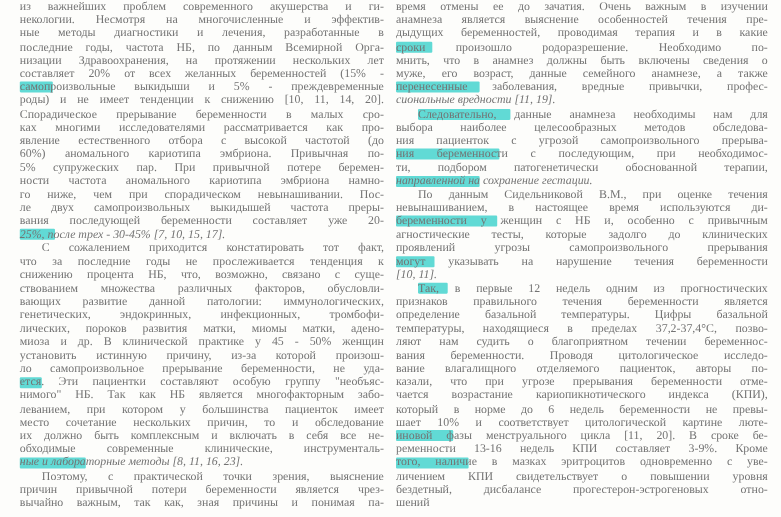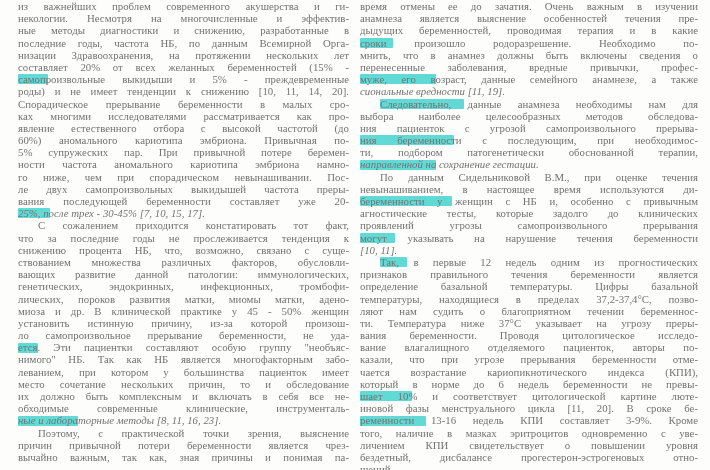--- a/index.html
+++ b/index.html
@@ -42,21 +42,21 @@
       <div class="hl" style="left: 360px; top: 160px; width: 76px; height: 10px; background: rgb(62, 210, 204);"></div>
       <div class="hl" style="left: 360px; top: 196px; width: 92px; height: 10px; background: rgb(62, 210, 204);"></div>
       <div class="hl" style="left: 360px; top: 233px; width: 35px; height: 10px; background: rgb(62, 210, 204);"></div>
       <div class="hl" style="left: 380px; top: 257px; width: 27px; height: 10px; background: rgb(62, 210, 204);"></div>
       <div class="hl" style="left: 360px; top: 391px; width: 52px; height: 10px; background: rgb(62, 210, 204);"></div>
       <div class="hl" style="left: 360px; top: 416px; width: 66px; height: 10px; background: rgb(62, 210, 204);"></div>
     </div>
   <div class="col col-left">
       <div class="line">из важнейших проблем современного акушерства и ги-</div>
       <div class="line">некологии. Несмотря на многочисленные и эффектив-</div>
-      <div class="line">ные методы диагностики и снижению, разработанные в</div>
+      <div class="line">ные методы диагностики и лечения, разработанные в</div>
       <div class="line">последние годы, частота НБ, по данным Всемирной Орга-</div>
       <div class="line">низации Здравоохранения, на протяжении нескольких лет</div>
       <div class="line">составляет 20% от всех желанных беременностей (15% -</div>
       <div class="line">самопроизвольные выкидыши и 5% - преждевременные</div>
       <div class="line">роды) и не имеет тенденции к снижению [10, 11, 14, 20].</div>
       <div class="line">Спорадическое прерывание беременности в малых сро-</div>
       <div class="line">ках многими исследователями рассматривается как про-</div>
       <div class="line">явление естественного отбора с высокой частотой (до</div>
       <div class="line">60%) аномального кариотипа эмбриона. Привычная по-</div>
       <div class="line">5% супружеских пар. При привычной потере беремен-</div>
@@ -85,42 +85,41 @@
       <div class="line i">Поэтому, с практической точки зрения, выяснение</div>
       <div class="line">причин привычной потери беременности является чрез-</div>
       <div class="line">вычайно важным, так как, зная причины и понимая па-</div>
     </div>
   <div class="col col-right">
       <div class="line">время отмены ее до зачатия. Очень важным в изучении</div>
       <div class="line">анамнеза является выяснение особенностей течения пре-</div>
       <div class="line">дыдущих беременностей, проводимая терапия и в какие</div>
       <div class="line">сроки произошло родоразрешение. Необходимо по-</div>
       <div class="line">мнить, что в анамнез должны быть включены сведения о</div>
+      <div class="line">муже, его возраст, данные семейного анамнезе, а также</div>
       <div class="line">перенесенные заболевания, вредные привычки, профес-</div>
-      <div class="line">муже, его возраст, данные семейного анамнезе, а также</div>
       <div class="line e">сиональные вредности [11, 19].</div>
       <div class="line i">Следовательно, данные анамнеза необходимы нам для</div>
       <div class="line">выбора наиболее целесообразных методов обследова-</div>
       <div class="line">ния пациенток с угрозой самопроизвольного прерыва-</div>
       <div class="line">ния беременности с последующим, при необходимос-</div>
       <div class="line">ти, подбором патогенетически обоснованной терапии,</div>
       <div class="line e">направленной на сохранение гестации.</div>
       <div class="line i">По данным Сидельниковой В.М., при оценке течения</div>
       <div class="line">невынашиванием, в настоящее время используются ди-</div>
       <div class="line">беременности у женщин с НБ и, особенно с привычным</div>
       <div class="line">агностические тесты, которые задолго до клинических</div>
       <div class="line">проявлений угрозы самопроизвольного прерывания</div>
       <div class="line">могут указывать на нарушение течения беременности</div>
       <div class="line e">[10, 11].</div>
       <div class="line i">Так, в первые 12 недель одним из прогностических</div>
       <div class="line">признаков правильного течения беременности является</div>
       <div class="line">определение базальной температуры. Цифры базальной</div>
       <div class="line">температуры, находящиеся в пределах 37,2-37,4°С, позво-</div>
       <div class="line">ляют нам судить о благоприятном течении беременнос-</div>
-      <div class="line">ти. Температура ниже 37°С указывает на угрозу преры-</div>
       <div class="line">вания беременности. Проводя цитологическое исследо-</div>
       <div class="line">вание влагалищного отделяемого пациенток, авторы по-</div>
       <div class="line">казали, что при угрозе прерывания беременности отме-</div>
       <div class="line">чается возрастание кариопикнотического индекса (КПИ),</div>
       <div class="line">который в норме до 6 недель беременности не превы-</div>
       <div class="line">шает 10% и соответствует цитологической картине люте-</div>
       <div class="line">иновой фазы менструального цикла [11, 20]. В сроке бе-</div>
       <div class="line">ременности 13-16 недель КПИ составляет 3-9%. Кроме</div>
       <div class="line">того, наличие в мазках эритроцитов одновременно с уве-</div>
       <div class="line">личением КПИ свидетельствует о повышении уровня</div>

